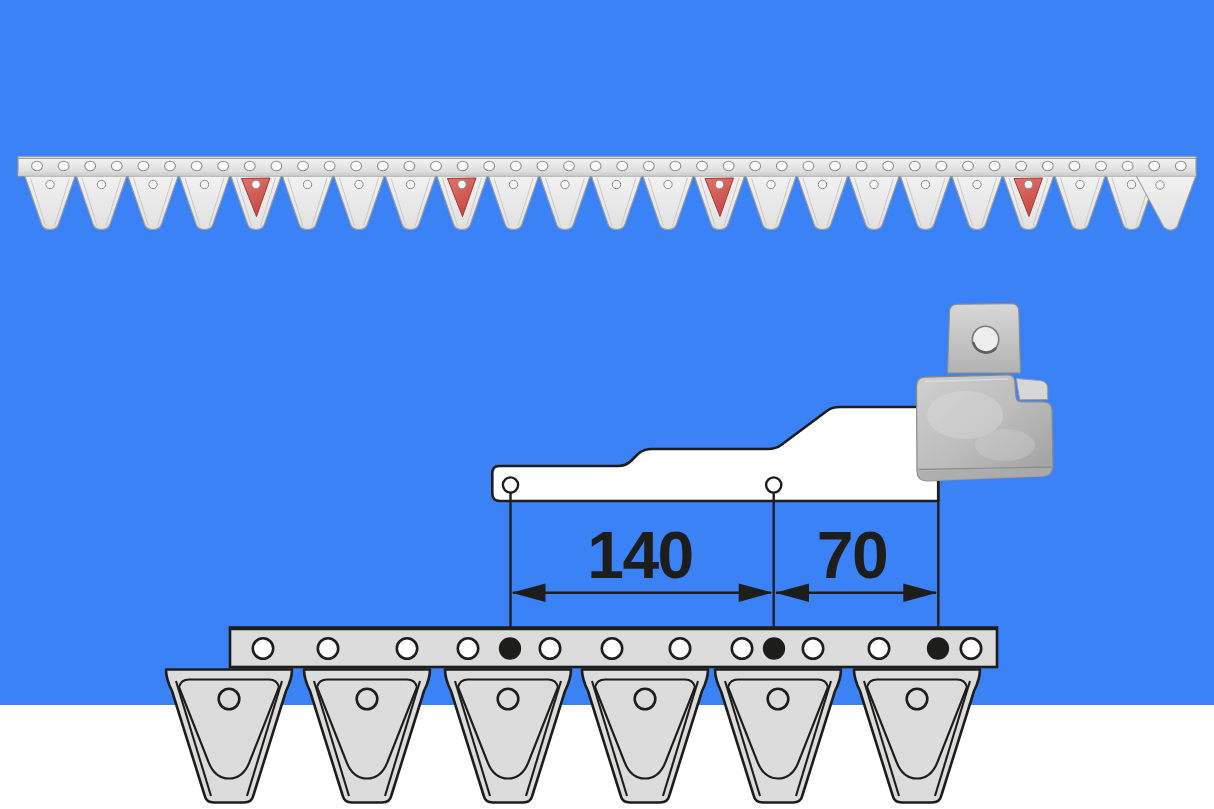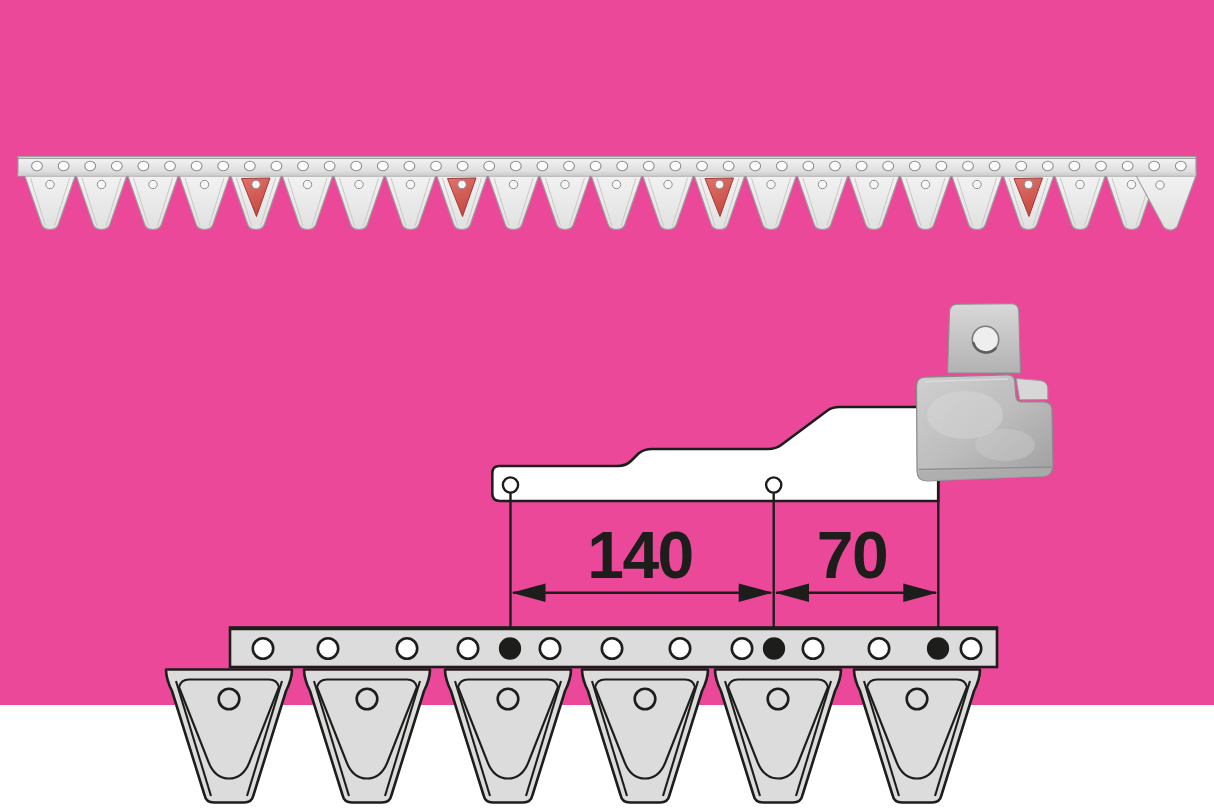--- a/index.html
+++ b/index.html
@@ -1,17 +1,17 @@
 <!DOCTYPE html>
 <html><head>
 <meta charset="utf-8">
 <style>
   html,body{margin:0;padding:0;background:#ffffff;}
   body{width:1214px;height:809px;overflow:hidden;font-family:"Liberation Sans",sans-serif;}
-  #stage{position:relative;width:1214px;height:705px;background:#ec4899;}
+  #stage{position:relative;width:1214px;height:705px;background:#3b82f6;}
   svg{position:absolute;left:0;top:0;}
   text.dim{font-family:"Liberation Sans","DejaVu Sans",sans-serif;font-weight:700;font-size:66px;letter-spacing:-1.5px;fill:#1d1d1b;text-anchor:middle;}
 </style>
 </head>
 <body>
 
 <div id="stage">
 <svg id="diagram" width="1214" height="809" viewBox="0 0 1214 809">
   <defs>
     <linearGradient id="gSpine" x1="0" y1="0" x2="0" y2="1">

